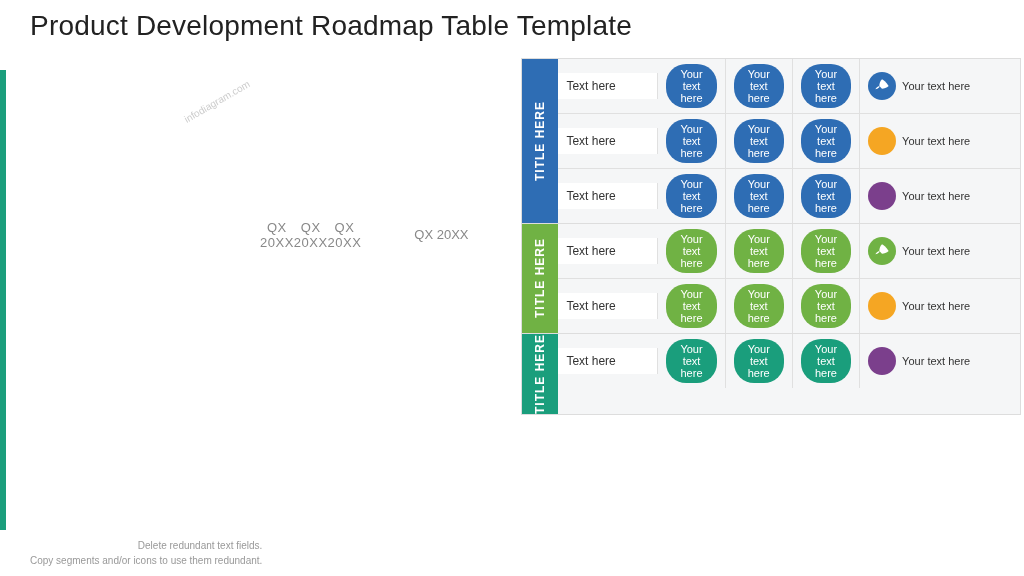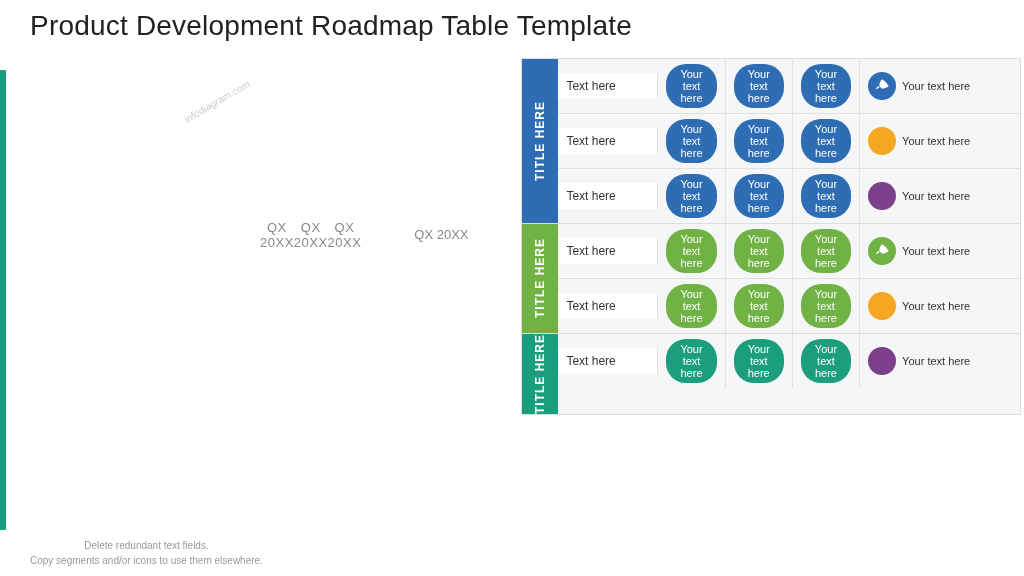--- a/index.html
+++ b/index.html
@@ -222,21 +222,21 @@
       color: #666;
     }
     .footer-left span {
       font-weight: 700;
       color: #1a9e7c;
     }
 
     .footer-right {
       font-size: 10px;
       color: #999;
-      text-align: center;
+      text-align: right;
       line-height: 1.5;
     }
 
     .watermark {
       position: absolute;
       top: 96px;
       left: 180px;
       font-size: 10px;
       color: #ccc;
       transform: rotate(-30deg);
@@ -413,16 +413,16 @@
               </div>
             </div>
           </div>
         </div>
       </div>
   </div>
 
   <div class="footer">
     <div class="footer-right">
       <span>Delete redundant text fields.</span><br>
-      <span>Copy segments and/or icons to use them elsewhere.</span>
+      <span>Copy segments and/or icons to use them redundant.</span>
     </div>
   </div>
 </div>
 
 </body></html>

